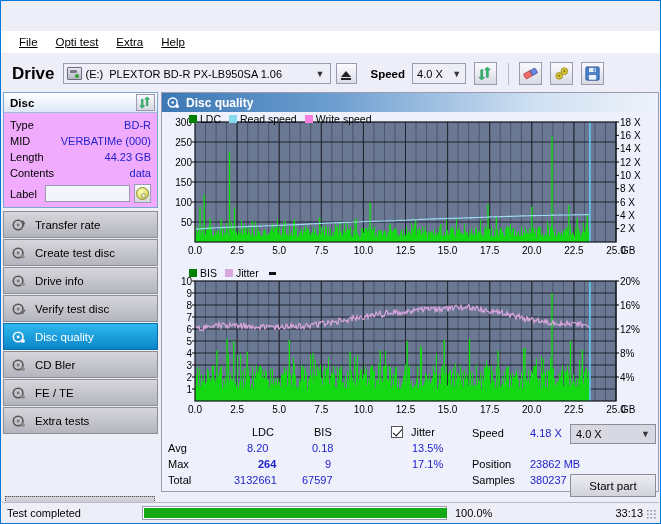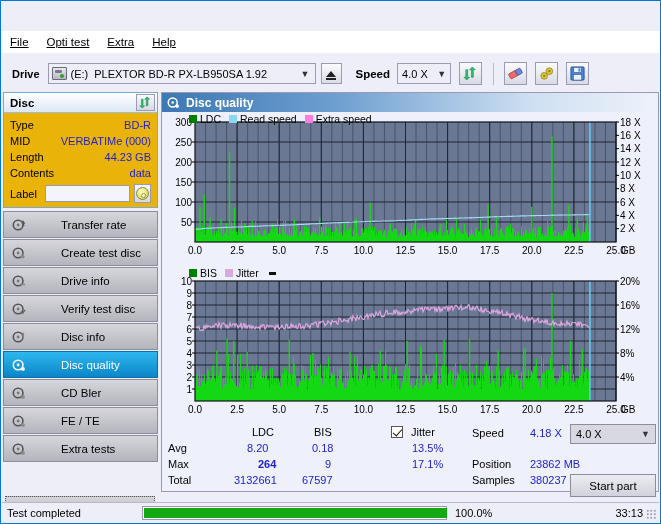--- a/index.html
+++ b/index.html
@@ -44,32 +44,32 @@
   .win-btn {
     width: 45px; height: 30px; display: flex; align-items: center; justify-content: center;
     color: #ffffff;
   }
   .win-btn svg { display:block; }
 
   
   .menubar {
     position: absolute; left: 0; top: 30px; width: 659px; height: 22px;
     background: #ffffff;
-    display: flex; align-items: center; padding-left: 9px; gap: 18px;
+    display: flex; align-items: center; padding-left: 18px; gap: 18px;
   }
   .menu-item { font-size: 11.5px; color: #000; }
   .menu-item u { text-decoration: underline; }
 
   
   .toolbar {
     position: absolute; left: 1px; top: 56px; width: 657px; height: 33px;
     background: #eeeef8;
     display: flex; align-items: center;
   }
-  .tb-label { font-weight: bold; font-size: 11px; color:#000; }
+  .tb-label { font-weight: bold; font-size: 17px; color:#000; }
   .drivebox {
     margin-left: 8px;
     width: 268px; height: 21px;
     background: #eeeef8;
     border: 1px solid #9a9ab0;
     display: flex; align-items: center;
     font-size: 11px;
   }
   .drive-ico {
     width: 15px; height: 13px; margin-left: 3px; margin-right: 4px;
@@ -107,21 +107,21 @@
     border: 1px solid #9a9ab0;
     display:flex;align-items:center;justify-content:center;
   }
   .tb-sep { width:1px; height:22px; background:#b9b9c8; margin-left:11px; }
   .tbtn.wide { margin-left: 10px; }
 
   
   .leftcol { position:absolute; left:1px; top:91px; width:157px; height:400px; }
   .disc-panel {
     position:absolute; left:1px; top:0; width:155px; height:116px;
-    background:#eab308; border:1px solid #7aa8d0;
+    background:#f0abfc; border:1px solid #7aa8d0;
   }
   .disc-hdr {
     height:20px; background:linear-gradient(#ffffff,#dce8f6);
     border-bottom:1px solid #9fbcd8;
     display:flex;align-items:center; padding-left:6px;
     font-weight:bold; font-size:11.5px;
   }
   .disc-hdr .refresh-btn {
     margin-left:auto; margin-right:2px; width:19px;height:17px;
     background:linear-gradient(#fafaff,#d7d7e2); border:1px solid #9a9ab0;
@@ -147,21 +147,21 @@
     border:1px solid #8a8a30; position:relative;
   }
   .cd-glyph::after{content:"";position:absolute;left:4.5px;top:4.5px;width:3px;height:3px;background:#f6f6e0;border-radius:50%;border:1px solid #9a9a50;}
 
   .navlist { position:absolute; left:1px; top:119px; width:155px; }
   .navitem {
     height:27px; margin-bottom:1px;
     background:linear-gradient(#d6d6dc,#b4b4bd);
     border:1px solid #8d8d98;
     display:flex; align-items:center; padding-left:8px;
-    font-size:11.5px; color:#000;gap:26px;
+    font-size:11.5px; color:#000;
   }
   .navitem.active {
     background:linear-gradient(#2eb7ee,#0b86c9);
     border:1px solid #0a6ea8; color:#ffffff;
   }
   .nav-ico { width:14px;height:14px;margin-right:9px; flex:0 0 auto; }
   .statuswin {
     position:absolute; left:3px; top:404px; width:150px; height:19px;
     background:linear-gradient(#d6d6dc,#b4b4bd);
     border:1px dotted #555;
@@ -241,21 +241,21 @@
     <div class="menu-item"><u>Opti test</u></div>
     <div class="menu-item"><u>Extra</u></div>
     <div class="menu-item"><u>Help</u></div>
   </div>
 
   <div class="toolbar">
     <div style="margin-left:10px" class="tb-label">Drive</div>
     <div class="drivebox">
       <div class="drive-ico"></div>
       <span class="drive-letter">(E:)</span>
-      <span>PLEXTOR BD-R  PX-LB950SA 1.92</span>
+      <span>PLEXTOR BD-R  PX-LB950SA 1.06</span>
       <span class="drive-chevron">▼</span>
     </div>
     <div class="eject-btn">
       <div class="eject-glyph"></div>
     </div>
     <div class="sp-label">Speed</div>
     <div class="speedbox">
       <span>4.0 X</span>
       <span class="drive-chevron">▼</span>
     </div>
@@ -357,28 +357,20 @@
         <span>Drive info</span>
       </div>
       <div class="navitem">
         <svg class="nav-ico" viewBox="0 0 16 16">
             <circle cx="7" cy="8" r="5.5" fill="none" stroke="#555" stroke-width="1.8"></circle>
             <circle cx="7" cy="8" r="1.6" fill="#777"></circle>
             <path d="M10 11 l2 2 3 -4" stroke="#666" stroke-width="1.6" fill="none"></path>
           </svg>
         <span>Verify test disc</span>
       </div>
-      <div class="navitem">
-        <svg class="nav-ico" viewBox="0 0 16 16">
-            <circle cx="7" cy="8" r="5.5" fill="none" stroke="#555" stroke-width="1.8"></circle>
-            <circle cx="7" cy="8" r="1.6" fill="#777"></circle>
-            <rect x="12" y="3" width="1.8" height="7" fill="#888"></rect>
-          </svg>
-        <span>Disc info</span>
-      </div>
       <div class="navitem active">
         <svg class="nav-ico" viewBox="0 0 16 16">
             <circle cx="7" cy="8" r="5.5" fill="none" stroke="#fff" stroke-width="1.8"></circle>
             <circle cx="7" cy="8" r="1.6" fill="#fff"></circle>
             <circle cx="12.5" cy="12.5" r="2.2" fill="#ffffff"></circle>
           </svg>
         <span>Disc quality</span>
       </div>
       <div class="navitem">
         <svg class="nav-ico" viewBox="0 0 16 16">
@@ -419,21 +411,21 @@
       <span class="h-txt">Disc quality</span>
     </div>
 
     <div class="chart-wrap" style="position:absolute;left:0;top:19px;width:496px;height:155px;">
       <div class="legend" style="left:27px;top:1px;">
         <span class="sw" style="background:#008000"></span>
         <span class="lbl">LDC</span>
         <span class="sw" style="background:#8ad8f0"></span>
         <span class="lbl">Read speed</span>
         <span class="sw" style="background:#ff7fe0"></span>
-        <span class="lbl">Extra speed</span>
+        <span class="lbl">Write speed</span>
       </div>
       <svg id="svg-top" width="496" height="155" viewBox="0 0 496 155">
           <rect x="33" y="10" width="421" height="120" fill="#6b7893"></rect>
           <line x1="43.525" y1="10" x2="43.525" y2="130" stroke="#4a546b" stroke-width="1"></line>
           <line x1="54.05" y1="10" x2="54.05" y2="130" stroke="#4a546b" stroke-width="1"></line>
           <line x1="64.575" y1="10" x2="64.575" y2="130" stroke="#4a546b" stroke-width="1"></line>
           <line x1="75.1" y1="10" x2="75.1" y2="130" stroke="#4a546b" stroke-width="1"></line>
           <line x1="85.625" y1="10" x2="85.625" y2="130" stroke="#4a546b" stroke-width="1"></line>
           <line x1="96.15" y1="10" x2="96.15" y2="130" stroke="#4a546b" stroke-width="1"></line>
           <line x1="106.675" y1="10" x2="106.675" y2="130" stroke="#4a546b" stroke-width="1"></line>

